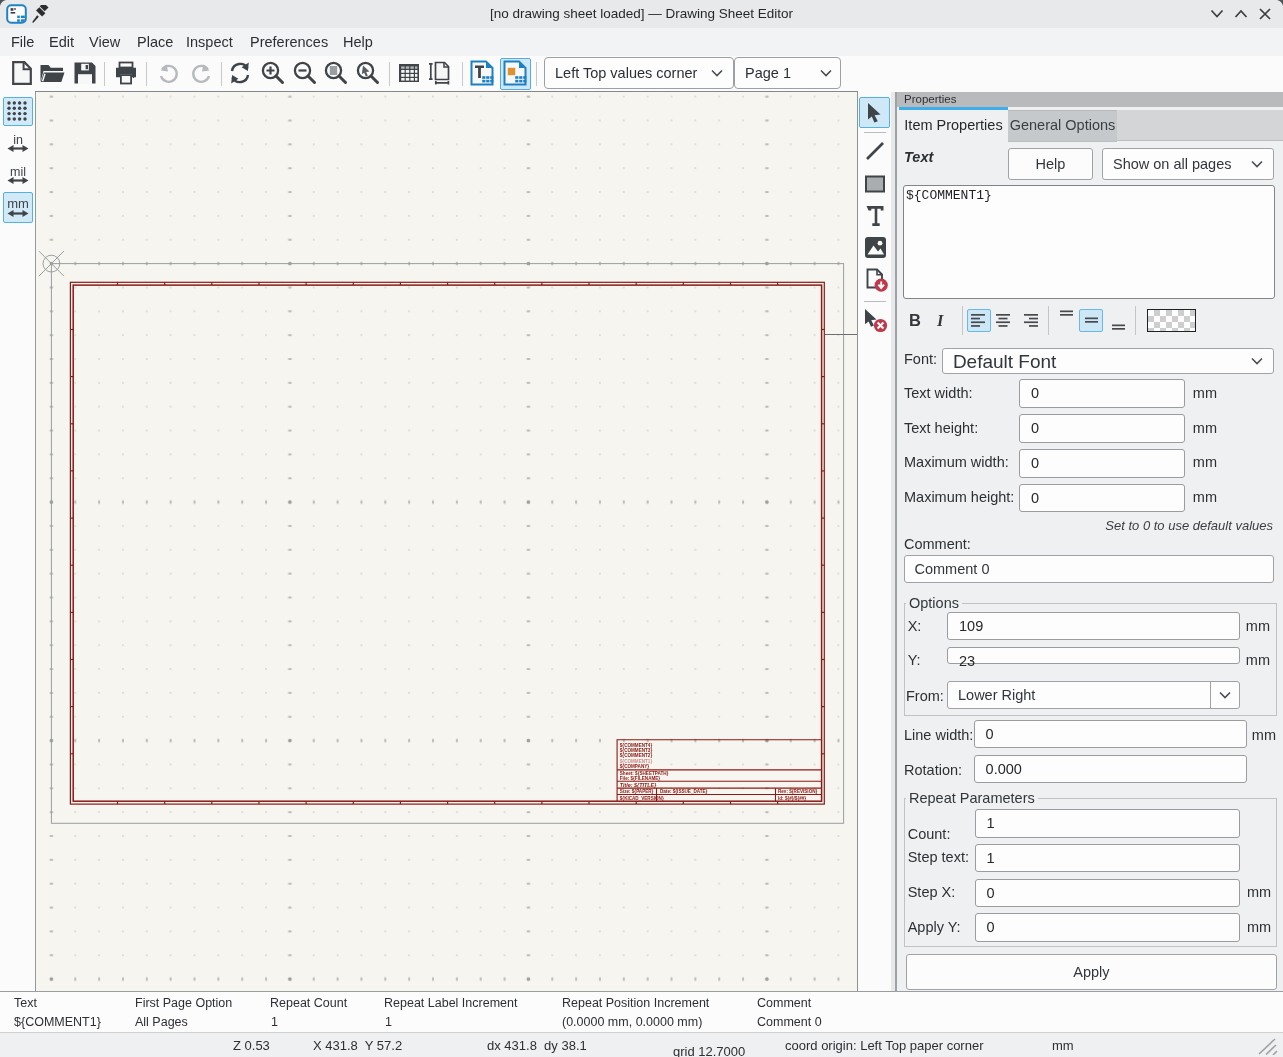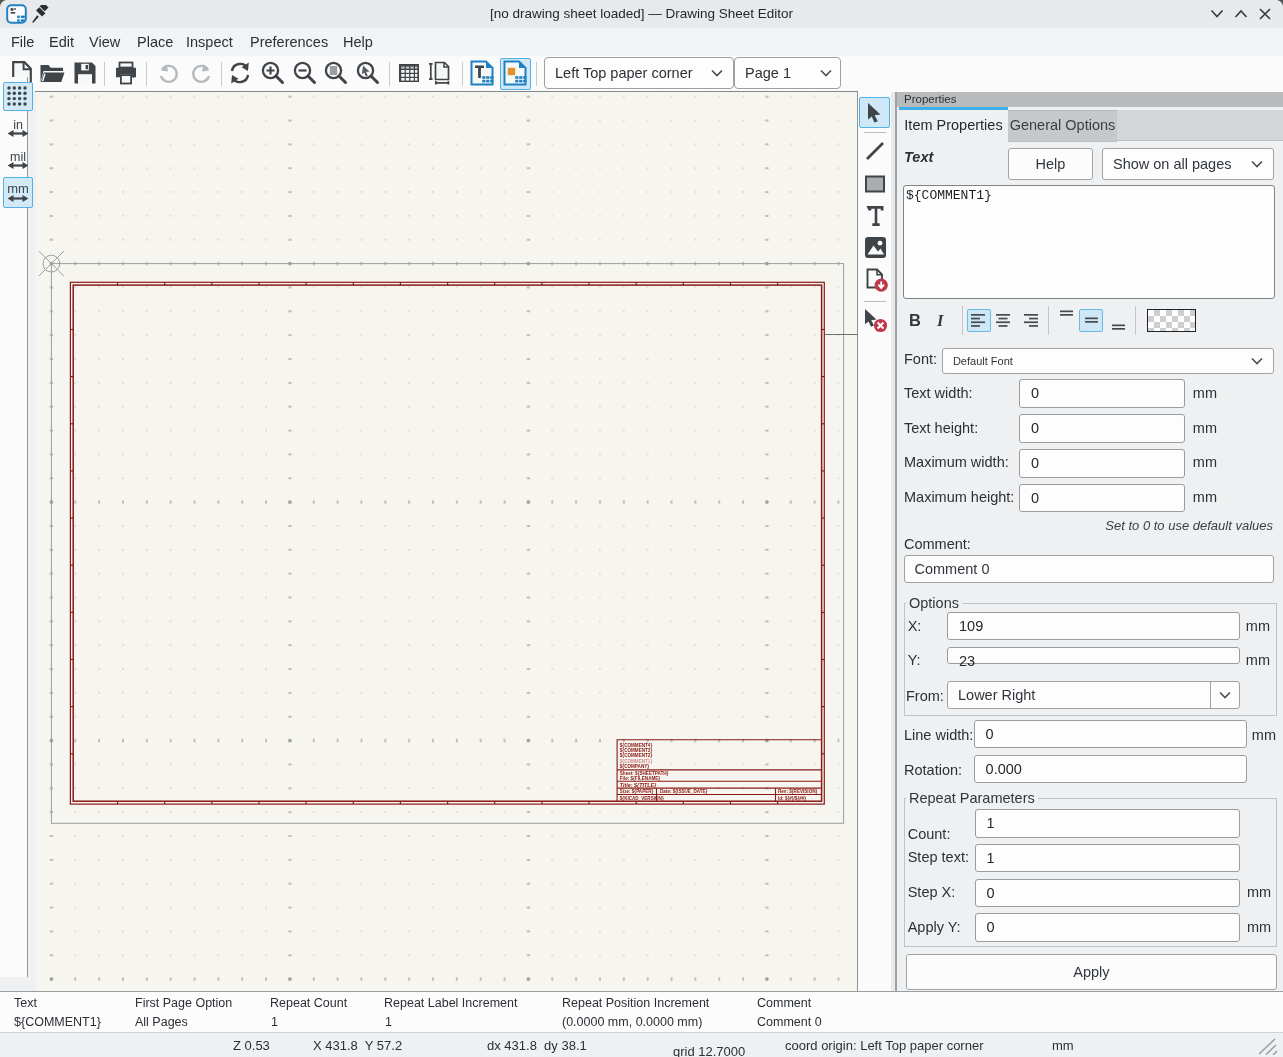--- a/index.html
+++ b/index.html
@@ -12,21 +12,21 @@
   #titletext{left:0;top:0;width:1283px;height:28px;line-height:28px;text-align:center;
              font-size:13.5px;color:#26292c;}
   #menubar{left:0;top:28px;width:1283px;height:28px;background:#f2f3f4;}
   .menuitem{position:absolute;top:0;height:28px;line-height:29px;font-size:14.5px;color:#2c3034;}
   #toolbar{left:0;top:56px;width:1283px;height:36px;background:#fbfbfc;}
   .tbsep{position:absolute;top:6px;width:1px;height:24px;background:#c7c9cb;}
   .combo{position:absolute;background:#fdfdfe;border:1px solid #9da0a3;border-radius:4px;
          font-size:14.5px;color:#2c3034;}
   .combo .lbl{position:absolute;left:10px;top:0;line-height:30px;}
   
-  #lefttb{left:0;top:77px;width:28px;height:900px;background:#fbfbfc;border-right:1px solid #95989b;box-sizing:border-box;}
+  #lefttb{left:0;top:92px;width:36px;height:900px;background:#fbfbfc;border-right:1px solid #95989b;box-sizing:border-box;}
   .tbtnsel{position:absolute;background:#d2e9f8;border:1px solid #54b1e4;border-radius:2px;}
   
   #righttb{left:858px;top:92px;width:33px;height:900px;background:#fbfbfc;}
   
   #canvas{left:36px;top:92px;width:822px;height:900px;background:#f6f5ef;}
   
   #panel{left:895px;top:92px;width:388px;height:900px;background:#eff0f1;}
   .inp{position:absolute;background:#fdfdfd;border:1px solid #9a9da0;border-radius:3px;
        font-size:14.5px;color:#25282b;}
   .inp .v{position:absolute;left:11px;top:0;}
@@ -214,21 +214,21 @@
         </g>
       </svg>
     </div>
     <div class="tbsep" style="left:104px;"></div>
     <div class="tbsep" style="left:146px;"></div>
     <div class="tbsep" style="left:221px;"></div>
     <div class="tbsep" style="left:389px;"></div>
     <div class="tbsep" style="left:462px;"></div>
     <div class="tbsep" style="left:536px;"></div>
     <div class="combo" style="left:544px;top:1px;width:188px;height:30px;">
-      <span class="lbl">Left Top paper corner</span>
+      <span class="lbl">Left Top values corner</span>
       <svg class="abs" style="right:9px;top:9px;" width="14" height="12" viewBox="0 0 14 12">
           <path d="M2 3.5 L7 8.5 L12 3.5" fill="none" stroke="#4a4e52" stroke-width="1.6"></path>
         </svg>
     </div>
     <div class="combo" style="left:734px;top:1px;width:105px;height:30px;">
       <span class="lbl">Page 1</span>
       <svg class="abs" style="right:7px;top:9px;" width="14" height="12" viewBox="0 0 14 12">
           <path d="M2 3.5 L7 8.5 L12 3.5" fill="none" stroke="#4a4e52" stroke-width="1.6"></path>
         </svg>
     </div>
@@ -493,21 +493,21 @@
           <rect x="1" y="15.5" width="13" height="1.7"></rect>
           <rect x="1" y="19" width="13" height="1.7"></rect>
         </g>
     </svg>
     <div class="abs" style="left:240.4px;top:214px;width:1px;height:29px;background:#c3c5c7;"></div>
     <div class="abs" style="left:251.6px;top:217px;width:49.4px;height:23px;border:1px solid #202325;box-sizing:border-box;
          background-image:linear-gradient(45deg,#cdced0 25%,rgba(0,0,0,0) 25%,rgba(0,0,0,0) 75%,#cdced0 75%),linear-gradient(45deg,#cdced0 25%,#ffffff 25%,#ffffff 75%,#cdced0 75%);
          background-size:12px 12px;background-position:0 0,6px 6px;"></div>
 
     <div class="plbl" style="left:9px;top:258.7px;">Font:</div>
-    <div class="abs" style="left:46.9px;top:255.6px;width:332.6px;height:26.4px;background:#fdfdfe;border:1px solid #a0a3a6;border-radius:3px;box-sizing:border-box;font-size:11px;">
+    <div class="abs" style="left:46.9px;top:255.6px;width:332.6px;height:26.4px;background:#fdfdfe;border:1px solid #a0a3a6;border-radius:3px;box-sizing:border-box;font-size:19px;">
       <span style="position:absolute;left:10px;top:0;line-height:25px;">Default Font</span>
       <svg style="position:absolute;right:9px;top:7px;" width="14" height="11" viewBox="0 0 14 11">
           <path d="M2 2.5 L7 7.5 L12 2.5" fill="none" stroke="#4a4e52" stroke-width="1.6"></path>
         </svg>
     </div>
 
     <div class="plbl" style="left:9px;top:293.4px;">Text width:</div>
     <div class="inp" style="left:124px;top:287.3px;width:166.3px;height:28.7px;box-sizing:border-box;">
         <span class="v" style="line-height:27px;">0</span>
       </div>

